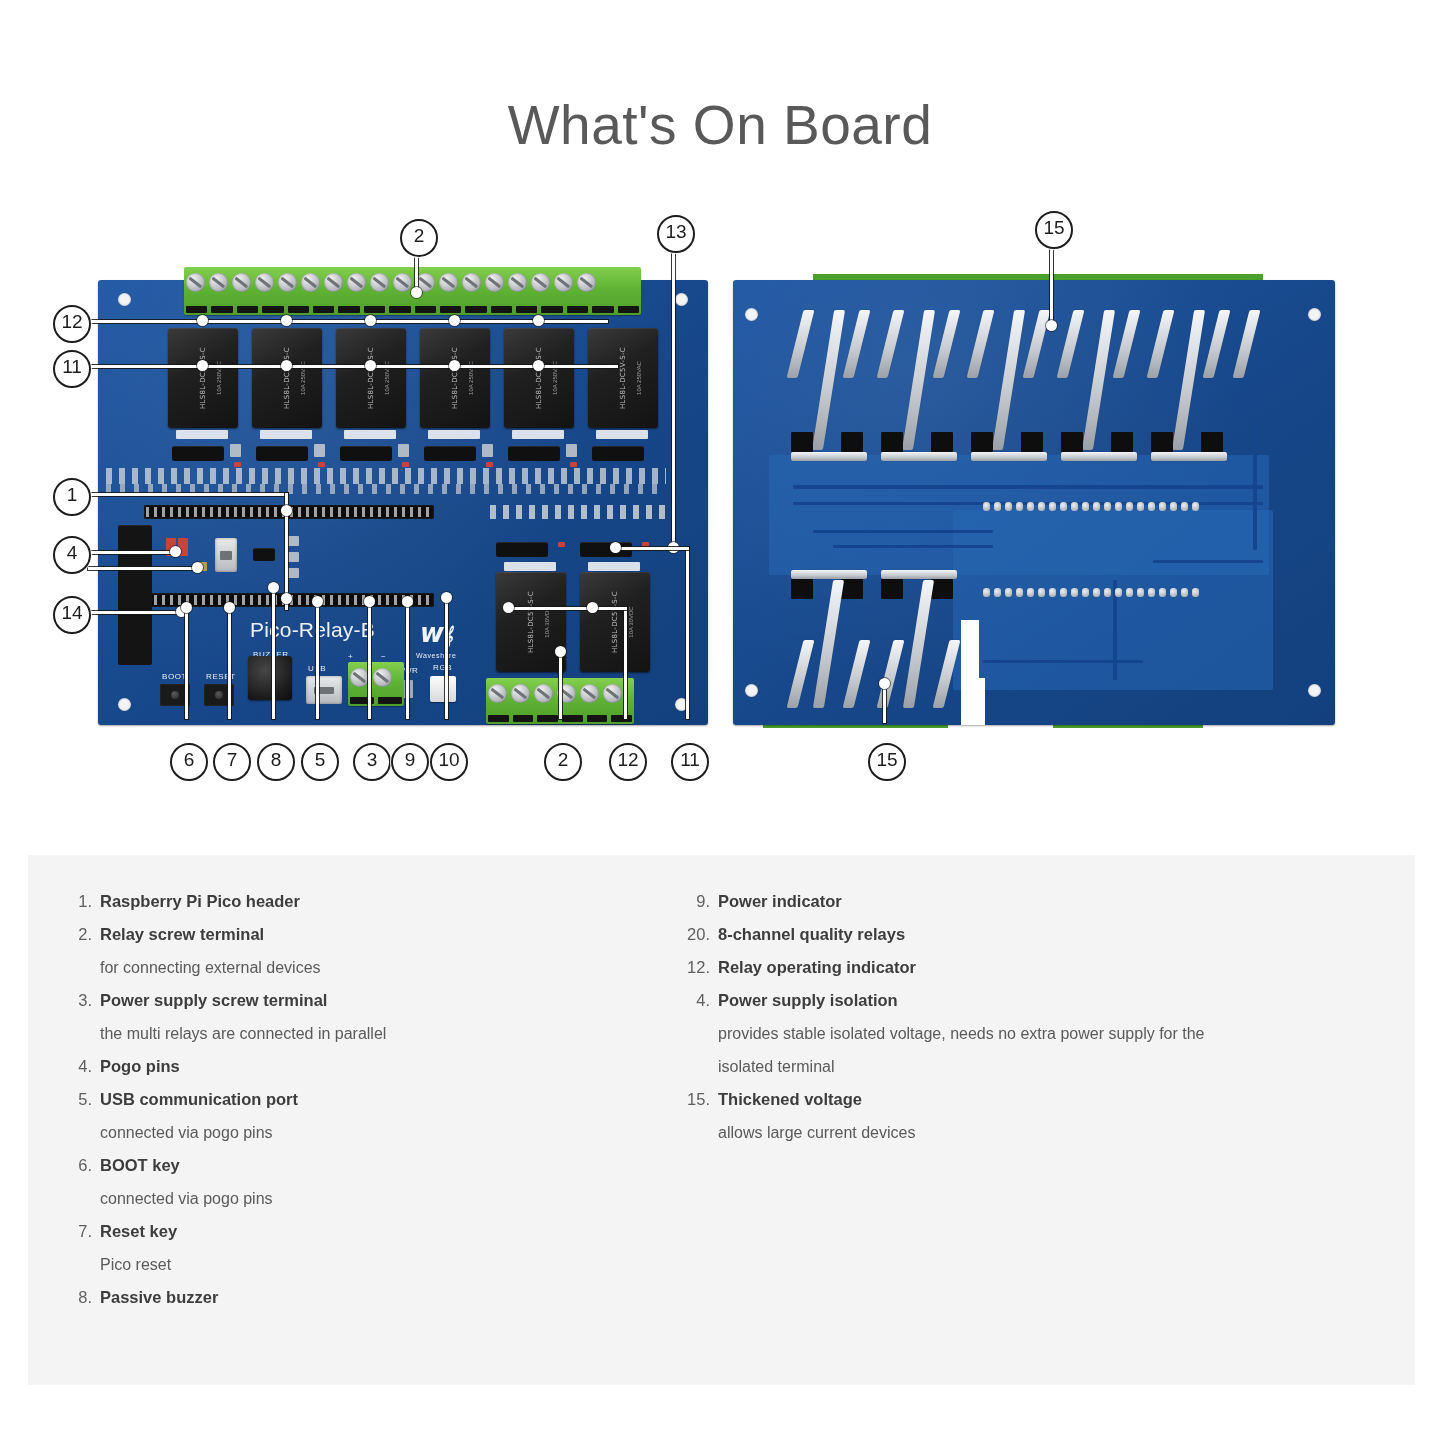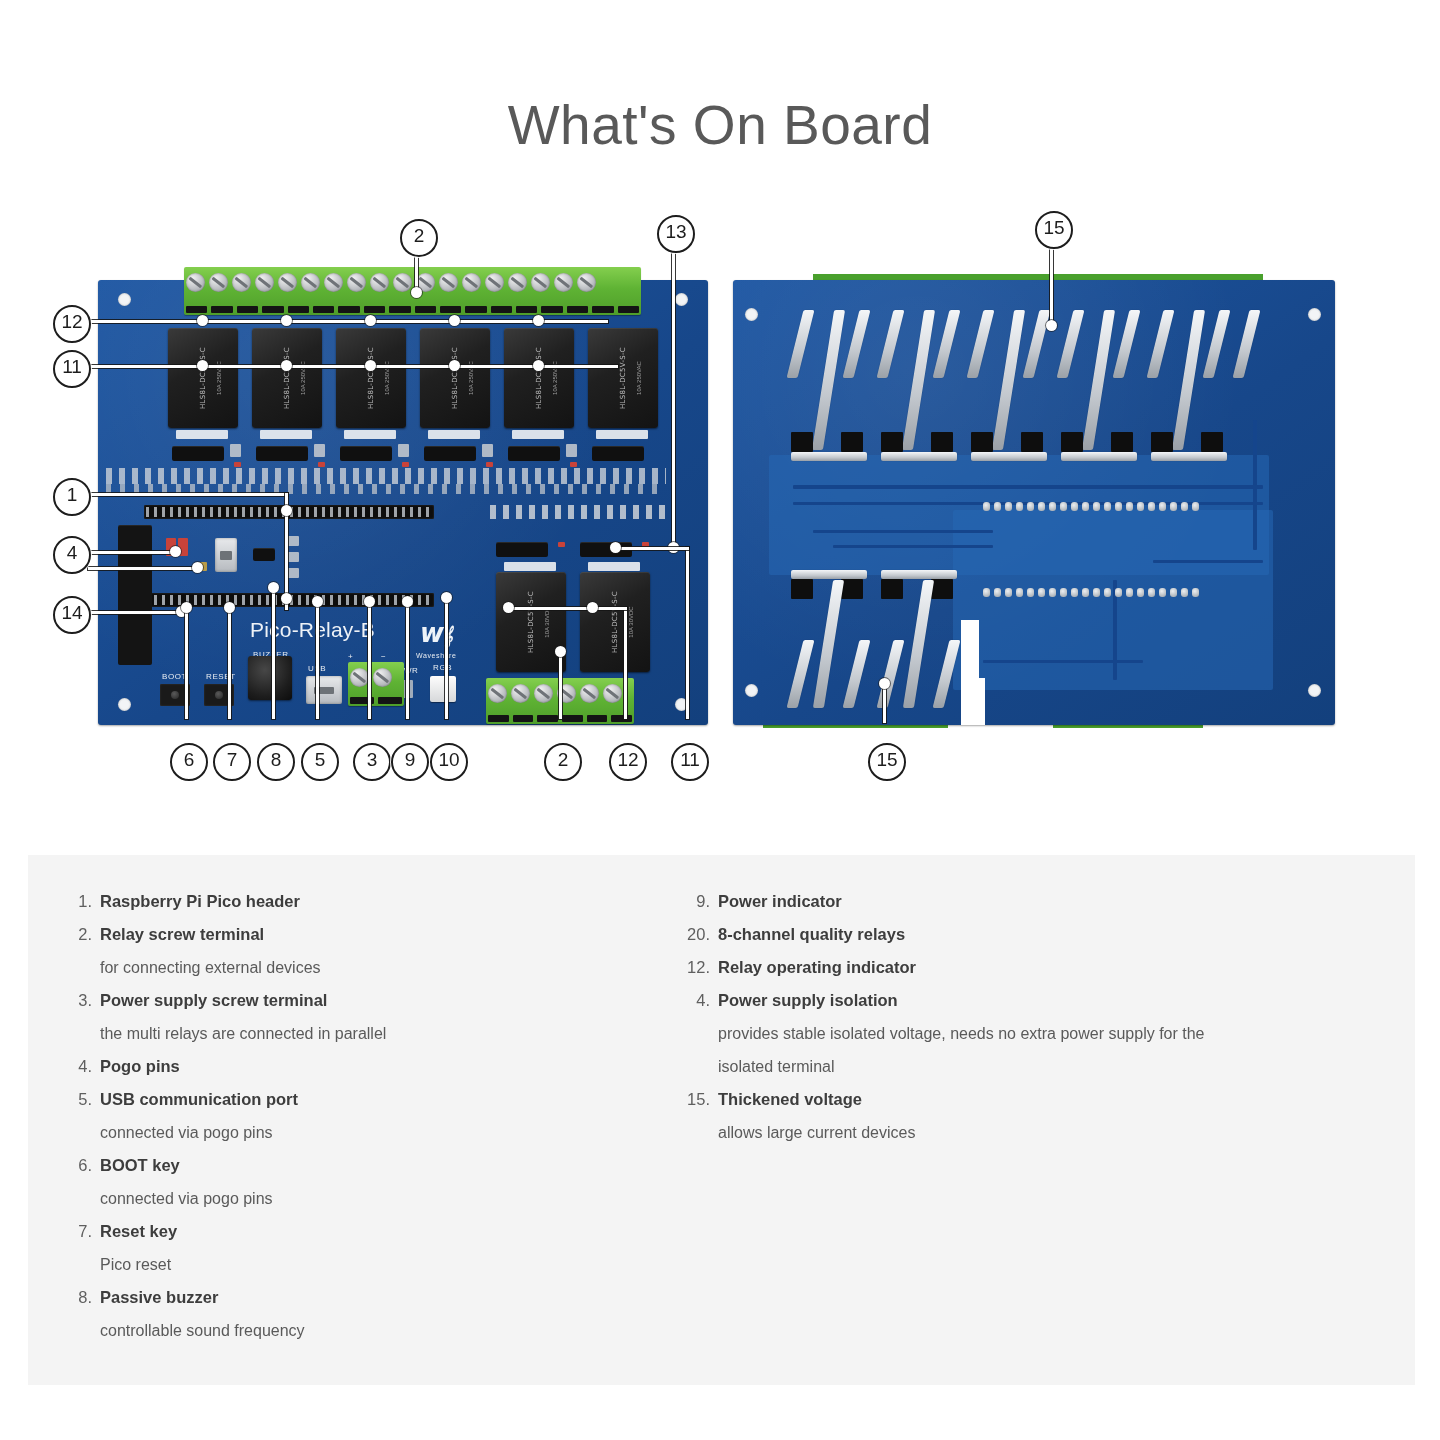--- a/index.html
+++ b/index.html
@@ -597,21 +597,20 @@
         <div class="legnum">7.</div>
         <div class="legbody">
           <div class="legtitle">Reset key</div>
           <div class="legdesc">Pico reset</div>
         </div>
       </div>
       <div class="legitem">
         <div class="legnum">8.</div>
         <div class="legbody">
           <div class="legtitle">Passive buzzer</div>
-          <div class="legdesc">controllable sound frequency</div>
         </div>
       </div>
     </div>
   <div id="legcol-right" class="legcol">
       <div class="legitem">
         <div class="legnum">9.</div>
         <div class="legbody">
           <div class="legtitle">Power indicator</div>
         </div>
       </div>

